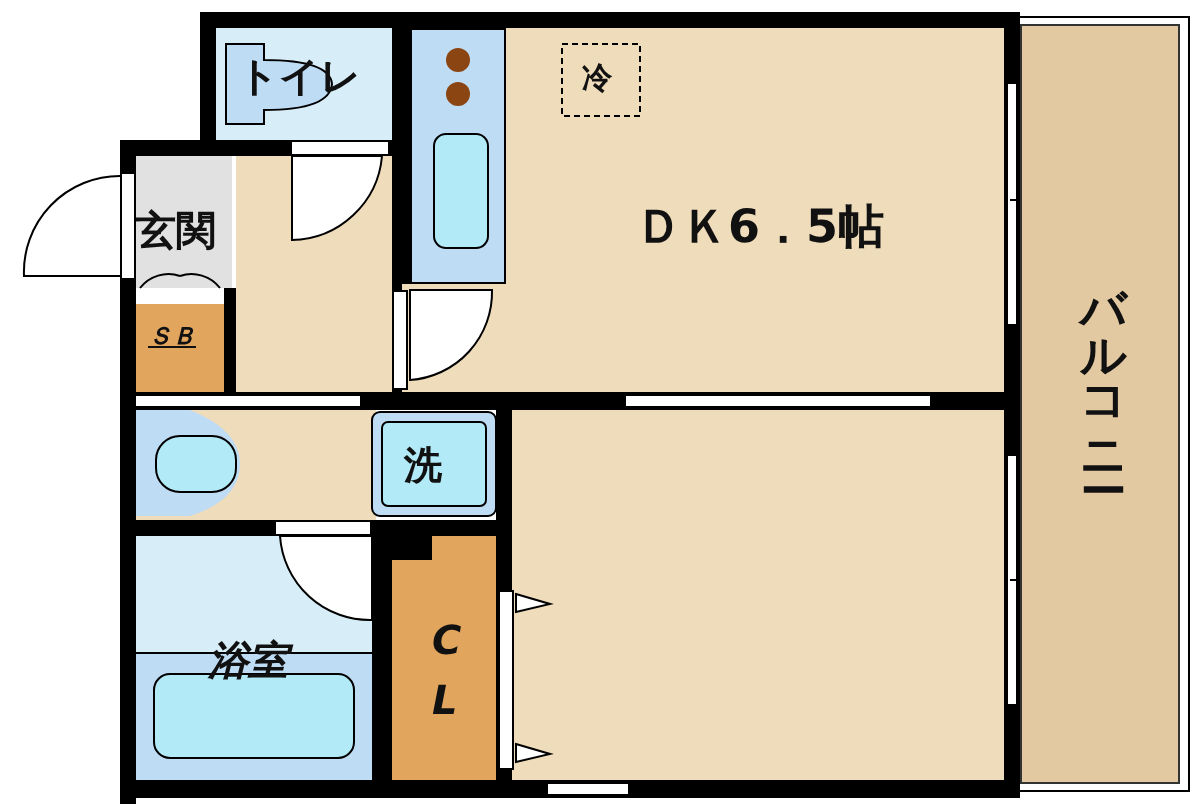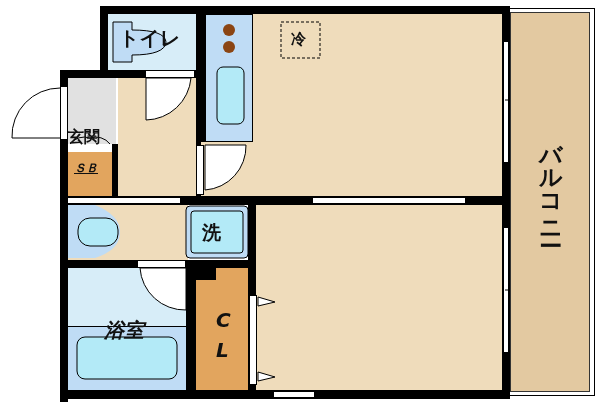--- a/index.html
+++ b/index.html
@@ -95,21 +95,22 @@
     <rect x="77" y="337" width="100" height="42" rx="8" fill="#b3eaf7" stroke="#000"></rect>
 
     <path d="M258,297 L275,302 L258,306 Z" fill="#fff" stroke="#000"></path>
     <path d="M258,372 L275,377 L258,381 Z" fill="#fff" stroke="#000"></path>
 
     <line x1="505" y1="100" x2="508" y2="100" stroke="#000"></line>
     <line x1="505" y1="290" x2="508" y2="290" stroke="#000"></line>
   </svg>
 
   <div class="label" style="left:119px;top:25px;font-size:20px;">トイレ</div>
-  <div class="label" style="left:68px;top:102px;font-size:16px;margin-top:25px;">玄関</div>
+  <div class="label" style="left:68px;top:102px;font-size:20px;">玄関</div>
   <div class="label" style="left:74px;top:160px;font-size:12px;font-style:italic;text-decoration:underline;">ＳＢ</div>
   <div class="label" style="left:291px;top:30px;font-size:15px;">冷</div>
+  <div class="label" style="left:318px;top:98px;font-size:23px;">ＤＫ6．5帖</div>
   <div class="label" style="left:202px;top:220px;font-size:19px;">洗</div>
   <div class="label" style="left:104px;top:317px;font-size:20px;font-style:italic;">浴室</div>
   <div class="label" style="left:216px;top:308px;font-size:20px;font-style:italic;">C</div>
   <div class="label" style="left:216px;top:338px;font-size:20px;font-style:italic;">L</div>
   <div class="label" style="left:538px;top:128px;font-size:23px;writing-mode:vertical-rl;line-height:1.1;">バルコニー</div>
 </div>
 
 </body></html>

